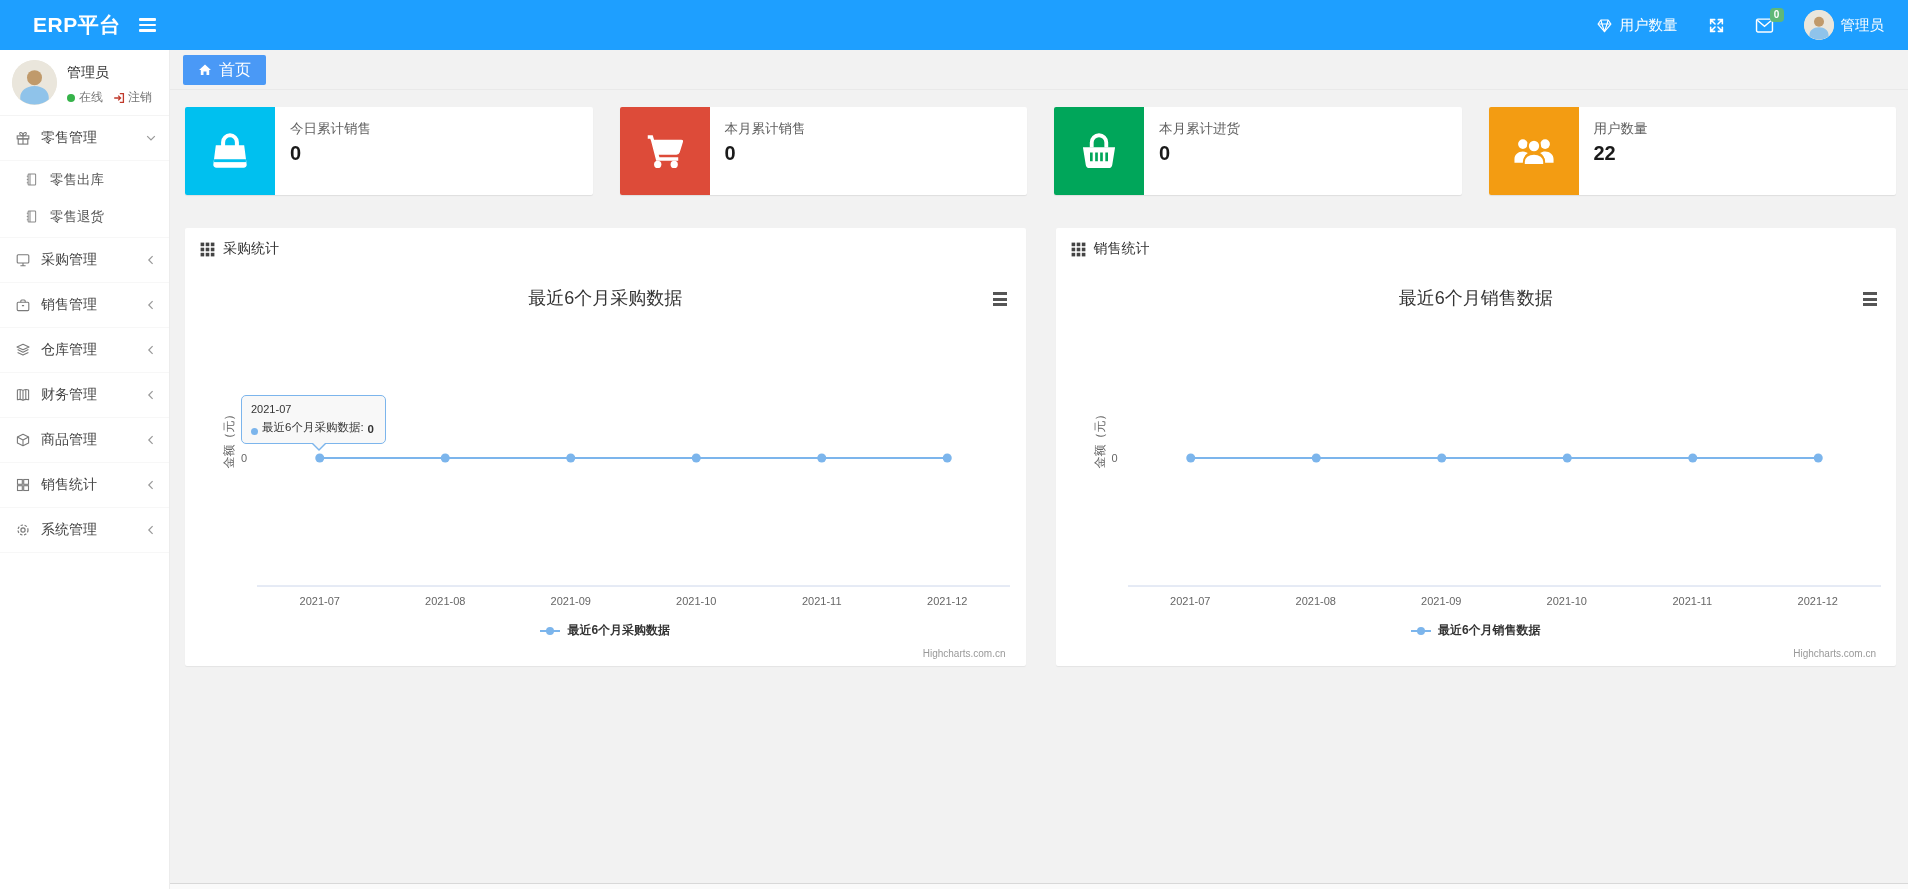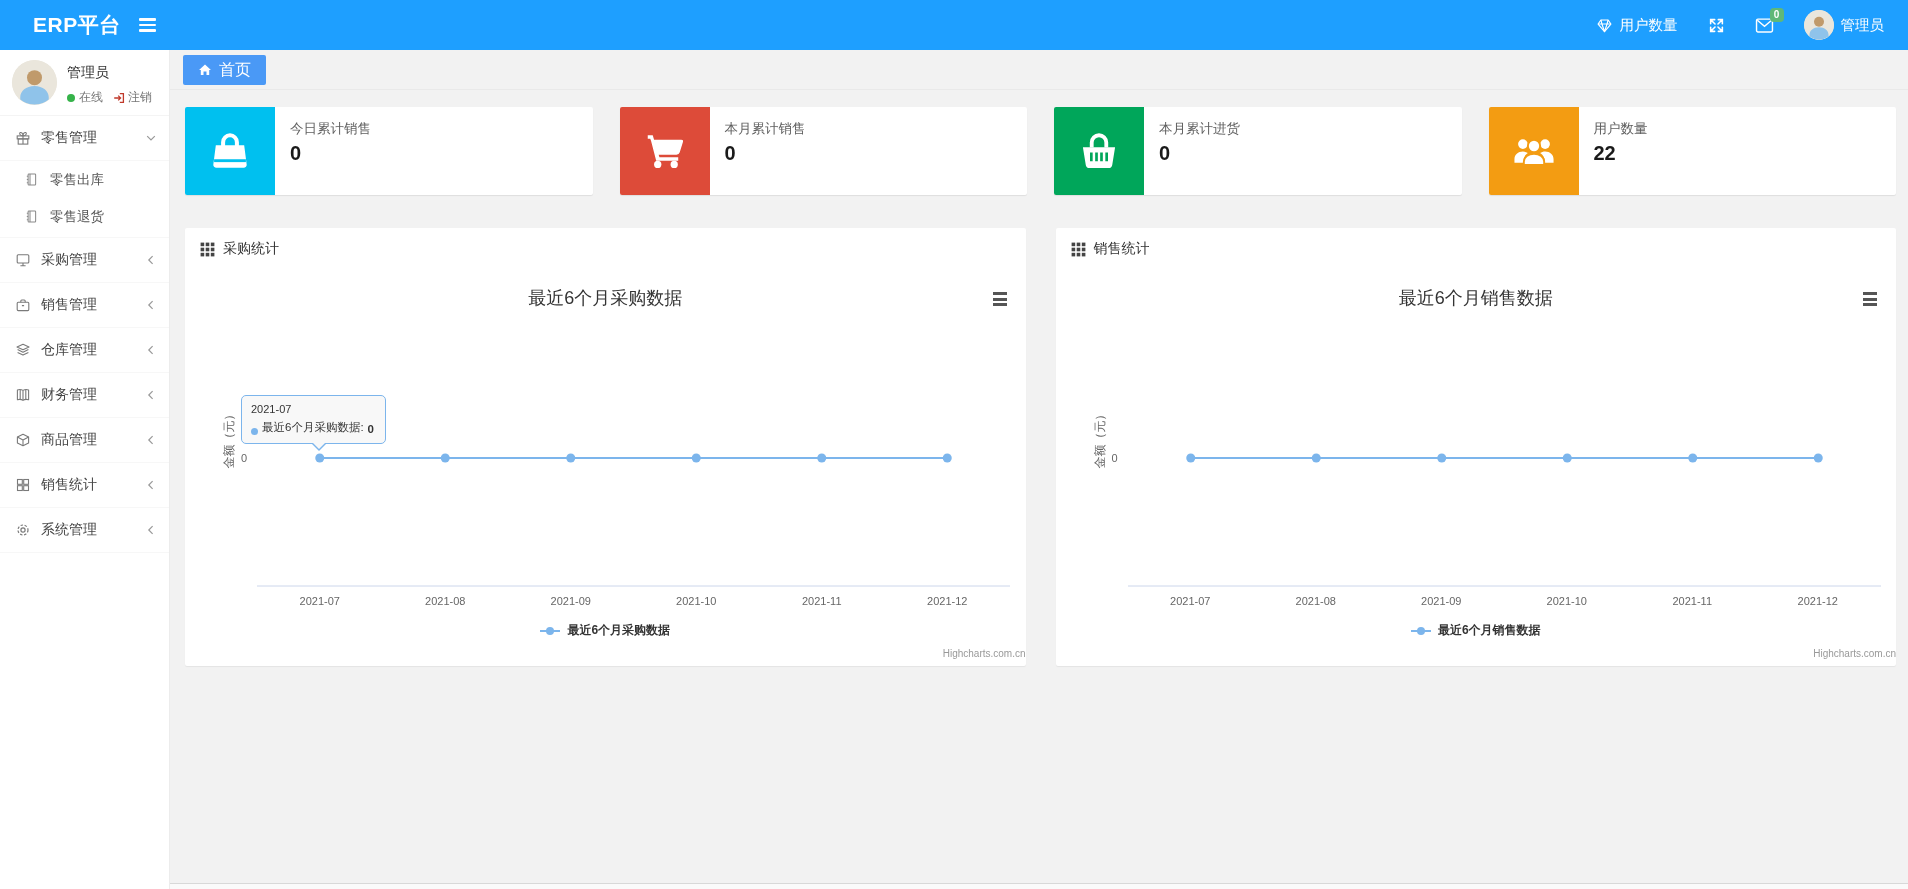--- a/index.html
+++ b/index.html
@@ -63,21 +63,21 @@
   .hc-export span { width:14px; height:3px; background:#555; }
   .hc-ylabel { position:absolute; left:14px; top:160px; width:60px; text-align:center;
     transform:rotate(-90deg); transform-origin:center; font-size:12px; color:#666; }
   .hc-ytick { position:absolute; left:0; top:182px; width:62px; text-align:right;
     font-size:11px; color:#666; }
   .hc-plot { position:absolute; inset:0; }
   .hc-xlabel { position:absolute; top:325px; transform:translateX(-50%); font-size:11px; color:#666; white-space:nowrap; }
   .hc-legend { position:absolute; top:352px; left:0; width:100%; display:flex;
     justify-content:center; align-items:center; gap:7px; font-size:12px; font-weight:bold;
     color:#333; cursor:pointer; }
-  .hc-credit { position:absolute; right:0; top:378px; font-size:10px; color:#999; cursor:pointer; }
+  .hc-credit { position:absolute; right:20px; top:378px; font-size:10px; color:#999; cursor:pointer; }
   
   .hc-tooltip { position:absolute; left:56px; top:125px; border:1px solid #7cb5ec;
     background:rgba(248,248,248,.96); border-radius:5px; padding:7px 11px 8px 9px;
     font-size:11px; color:#333; z-index:5; white-space:nowrap; }
   .hc-tooltip .tt-row { margin-top:5px; display:flex; align-items:flex-end; gap:4px; font-size:11.5px; }
   .tt-dot { width:7px; height:7px; border-radius:50%; background:#7cb5ec; display:inline-block; }
   .hc-tooltip .arrow-b { position:absolute; bottom:-8px; left:69px; width:0; height:0;
     border:8px solid transparent; border-bottom:none; border-top:8px solid #7cb5ec; }
   .hc-tooltip .arrow-b::after { content:""; position:absolute; left:-7px; top:-8.6px; width:0; height:0;
     border:7px solid transparent; border-bottom:none; border-top:7px solid #f8f8f8; }

